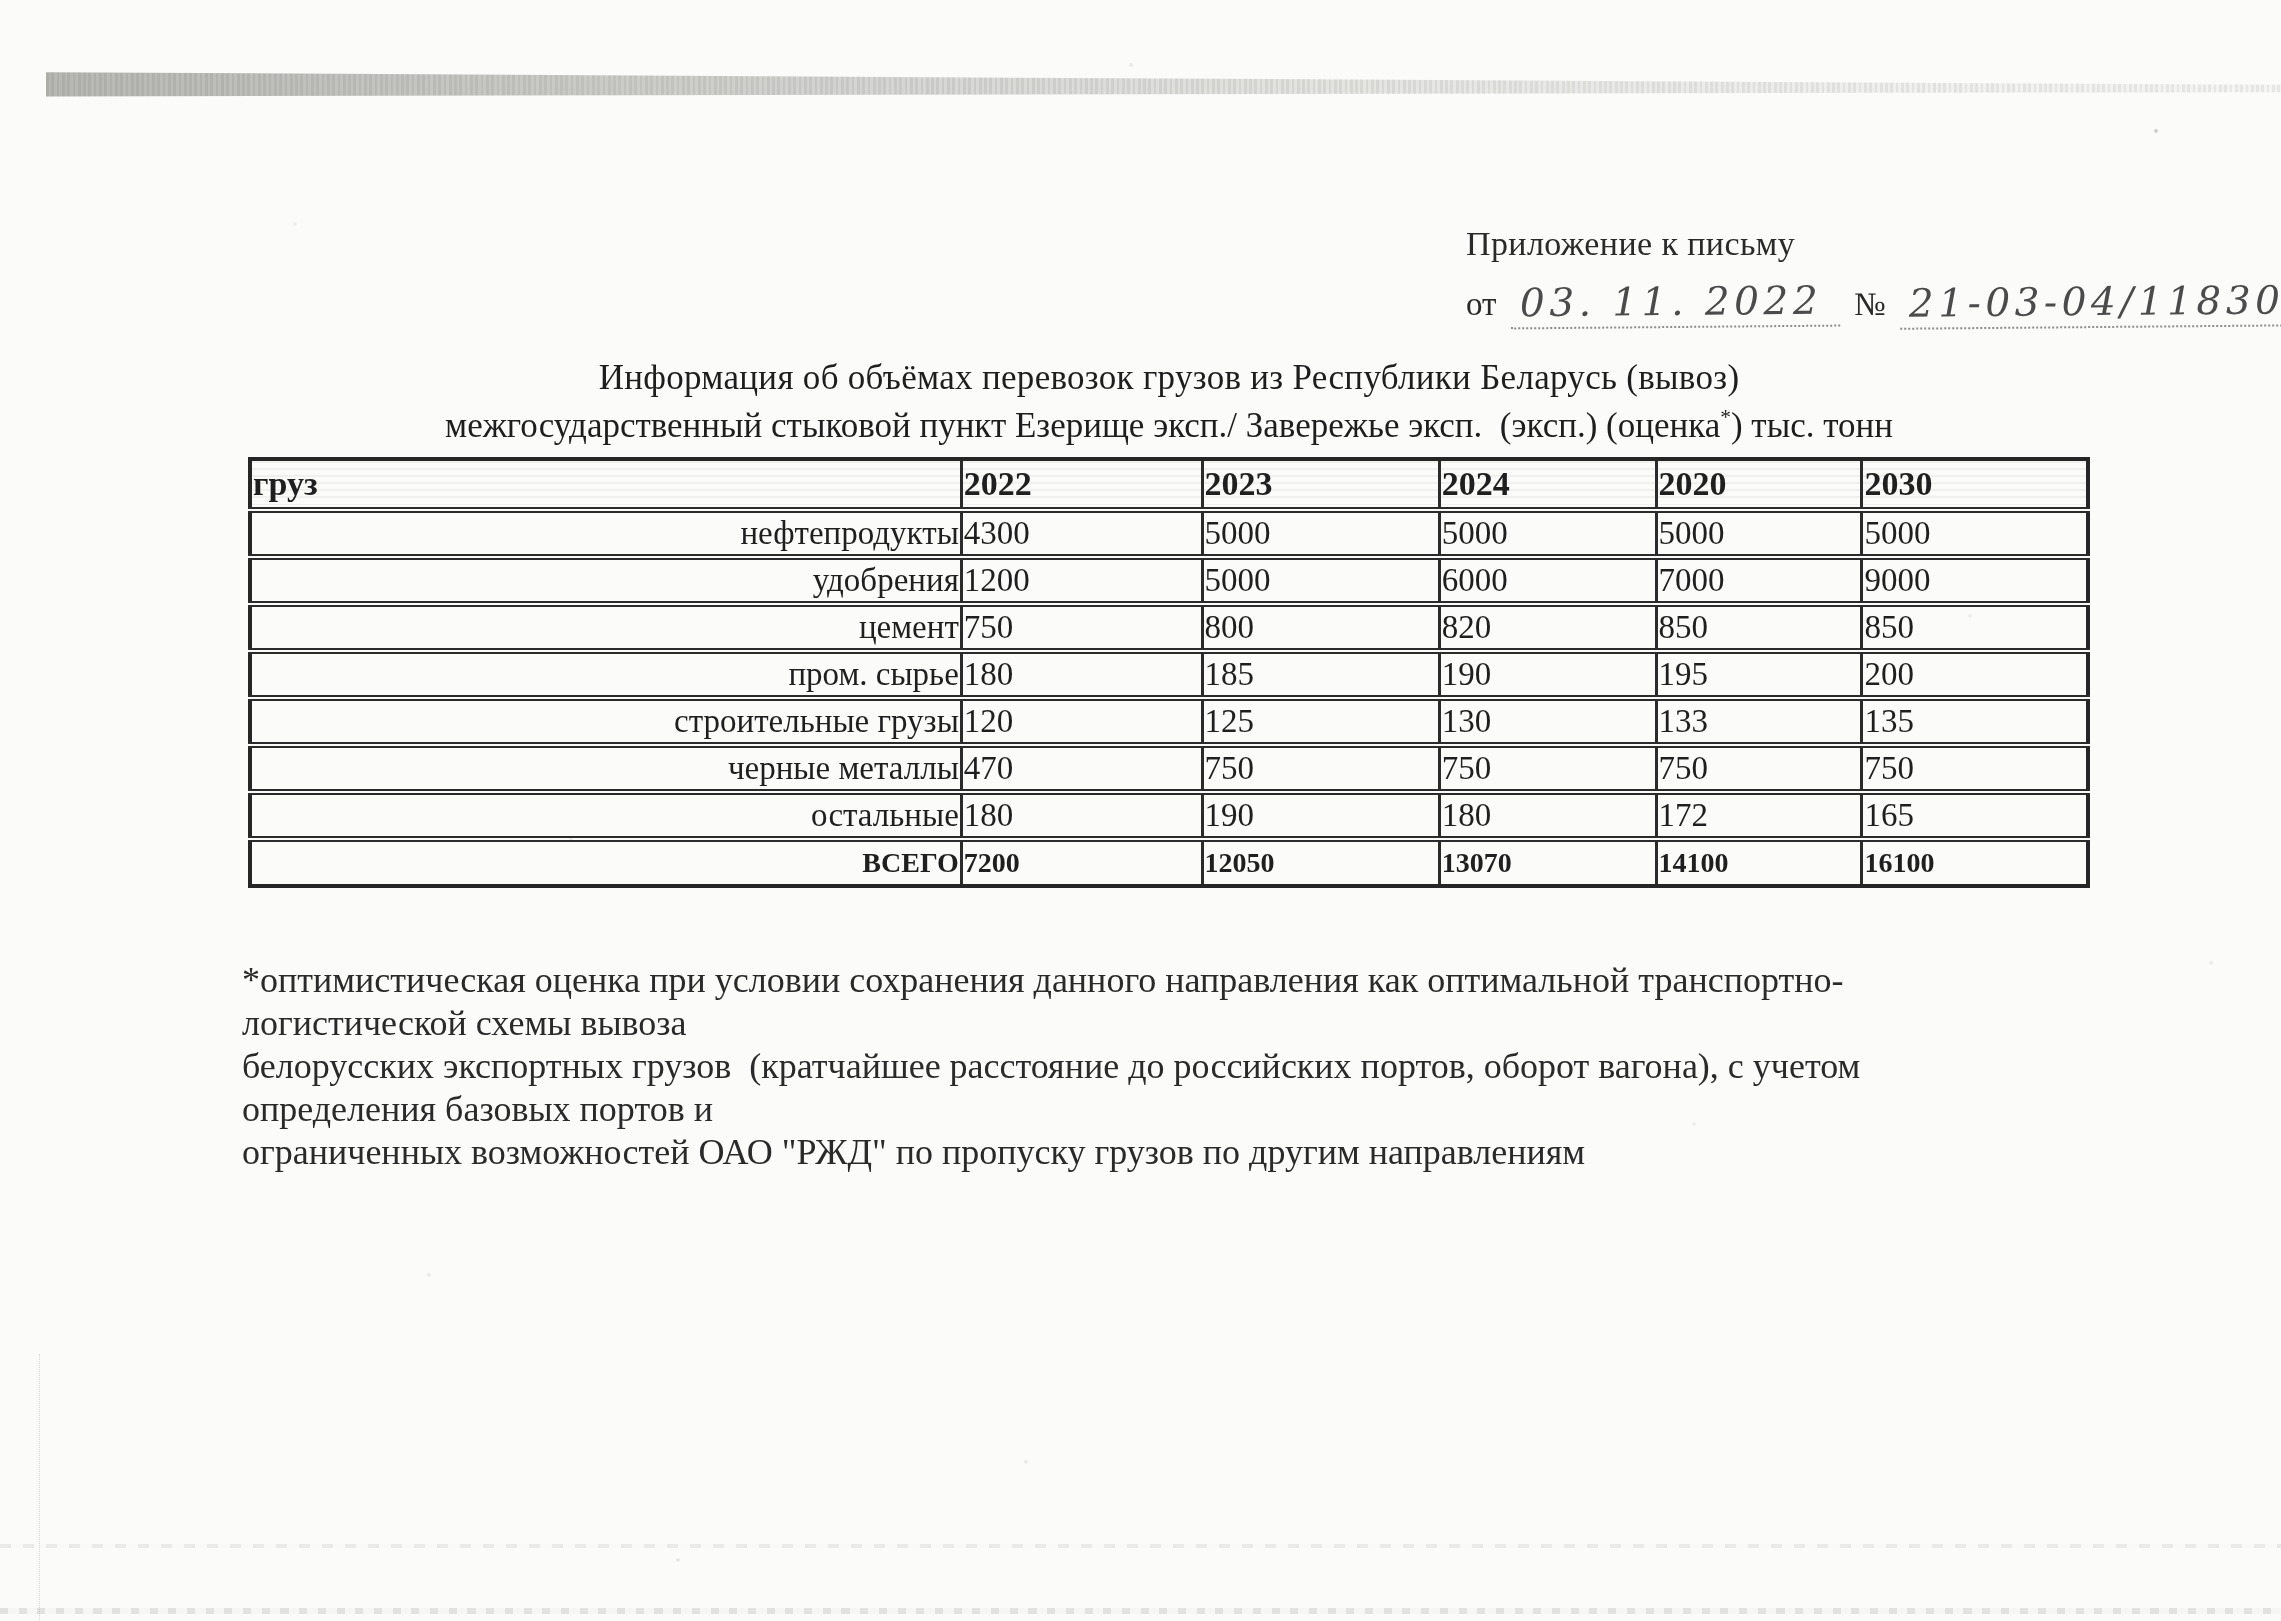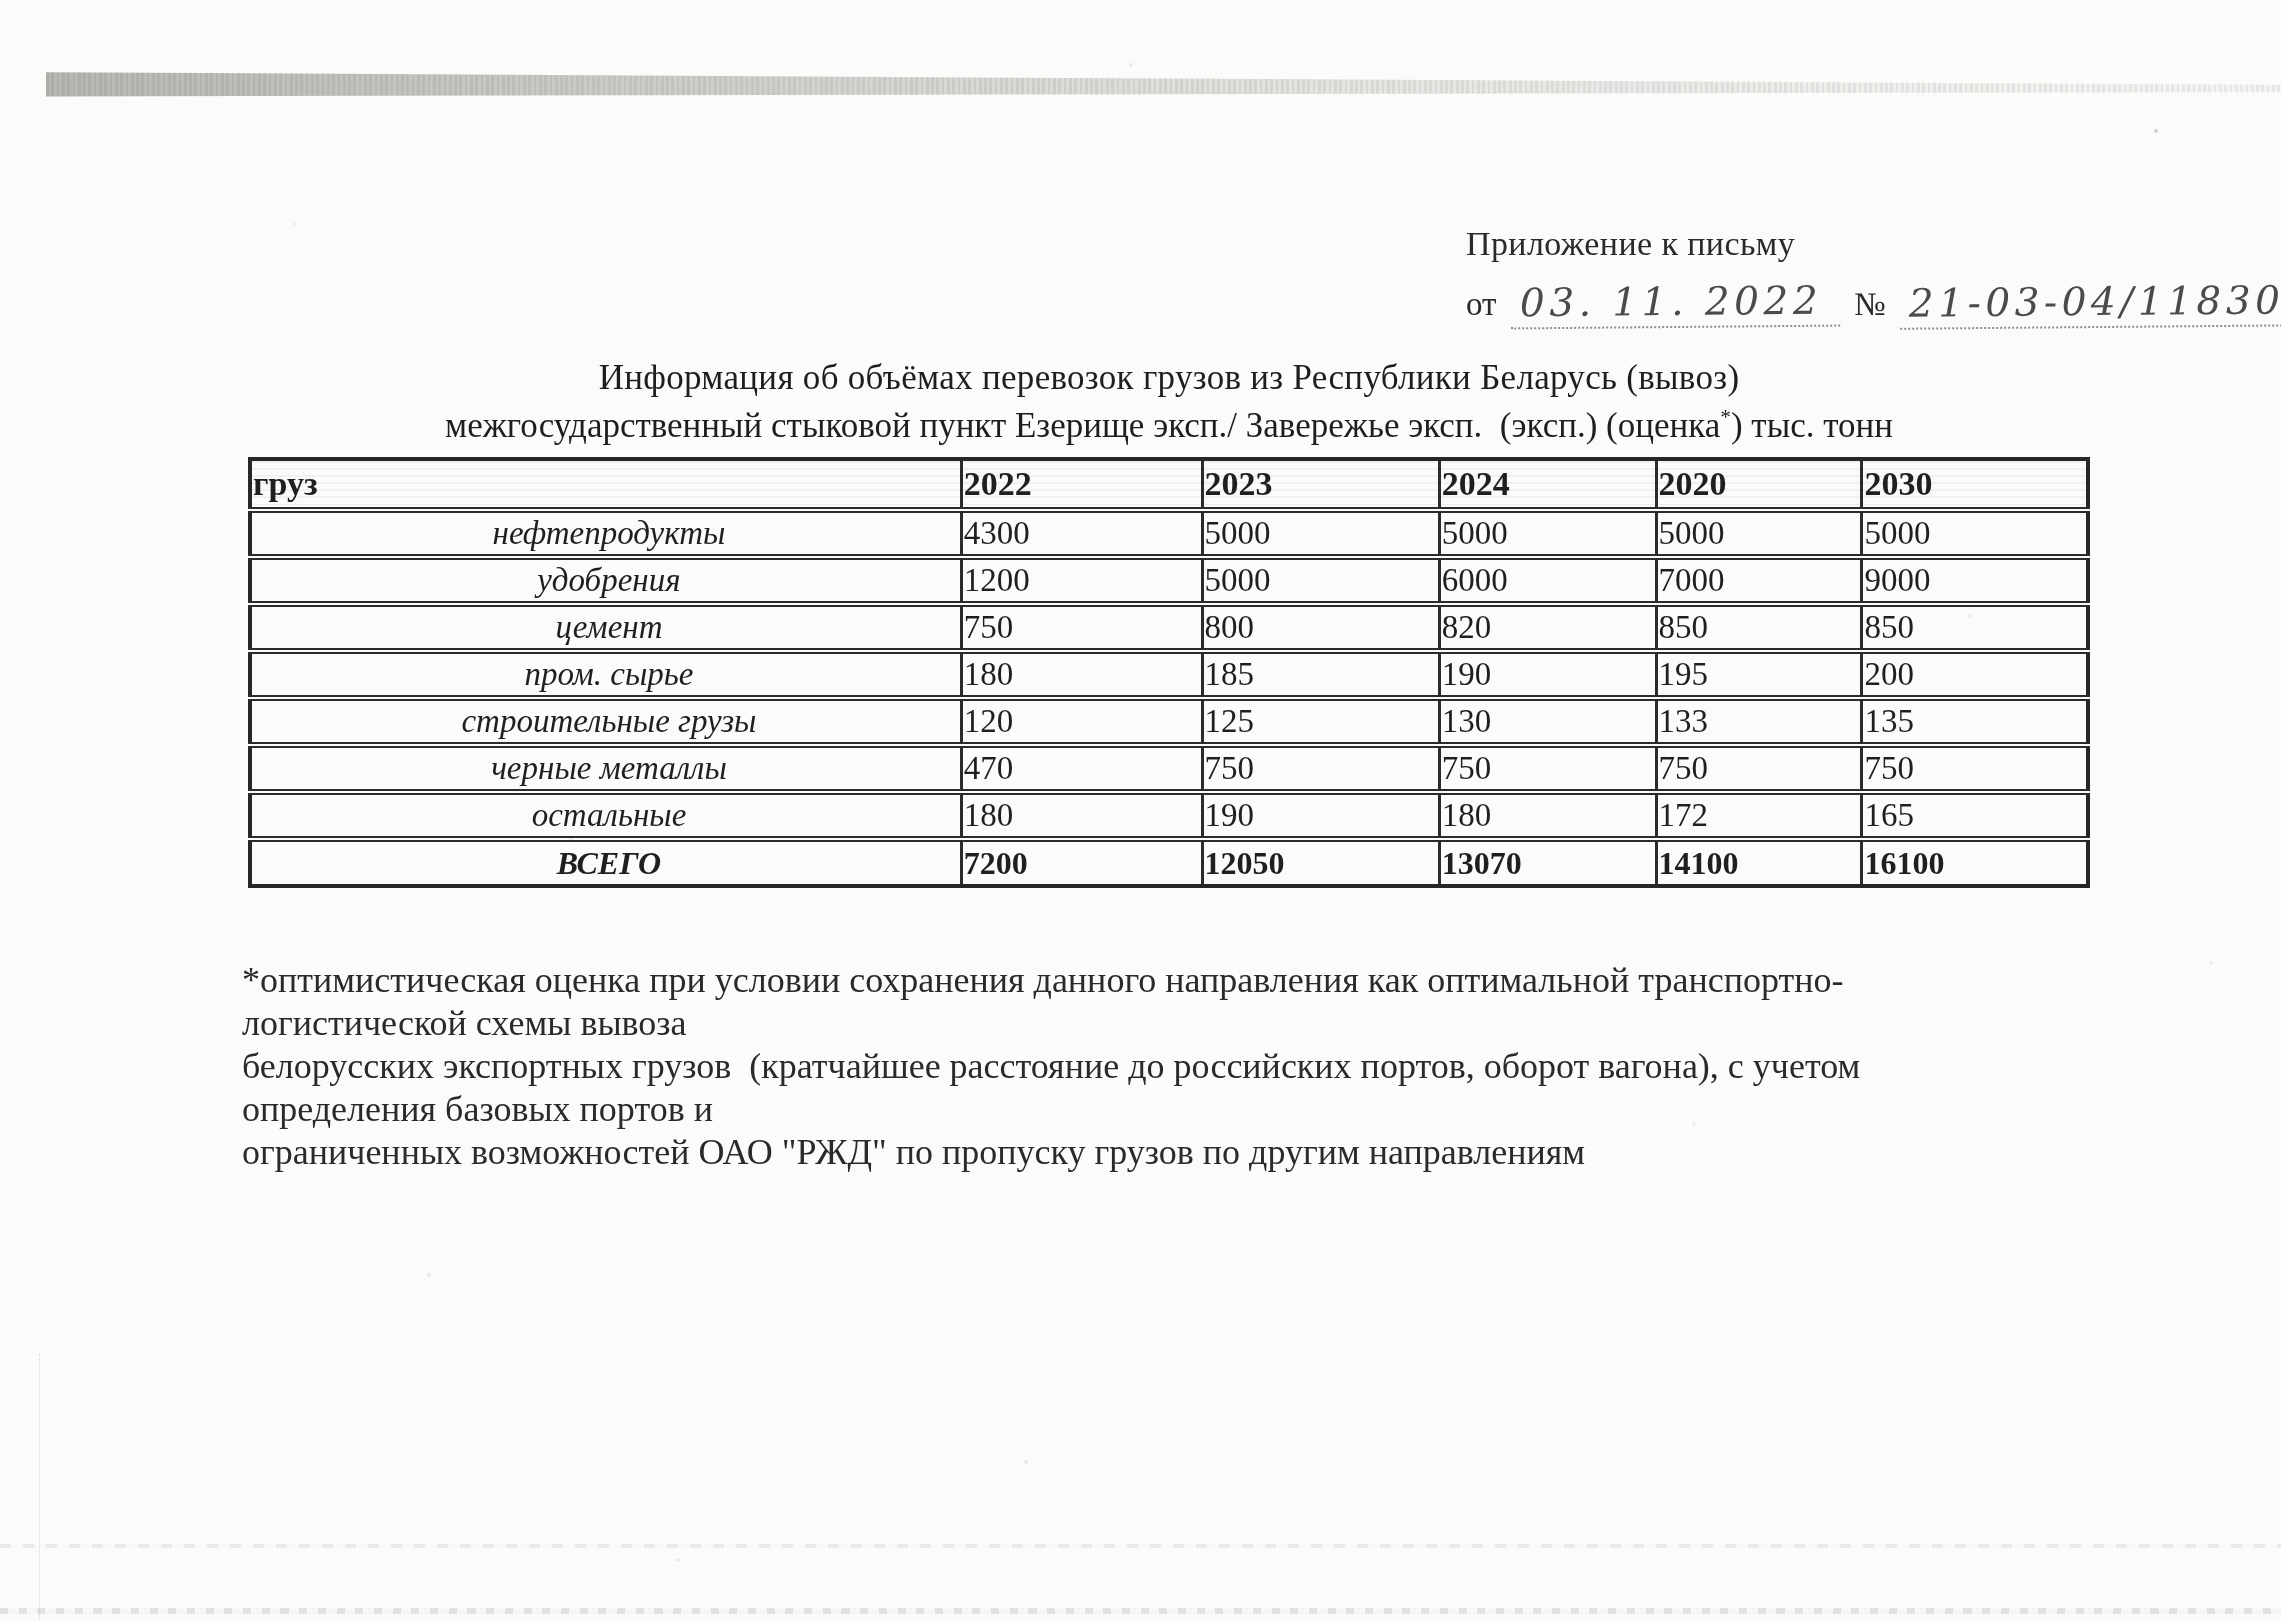--- a/index.html
+++ b/index.html
@@ -94,23 +94,23 @@
     height: 51px; text-align: left; font-weight: bold; font-size: 34px;
     background: repeating-linear-gradient(180deg, rgba(0,0,0,0.045) 0 1.8px, rgba(0,0,0,0) 1.8px 7.1px);
   }
   .main-table td {
     border: 3.6px solid #2b2b2b;
     border-top: 6.2px double #2b2b2b;
     height: 47px;
     vertical-align: middle;
     overflow: hidden;
   }
-  .main-table td.cell-label { text-align: center; padding-left: 7.1px; font-style: italic; }
+  .main-table td.cell-label { text-align: right; padding-left: 7.1px; }
   .main-table td.cell-num { text-align: left; padding-right: 8px; }
-  .main-table tr.total-row td { font-weight: bold; font-size: 32px; }
+  .main-table tr.total-row td { font-weight: bold; font-size: 28px; }
 
   
   .footnote {
     position: absolute; left: 242px; top: 959px; width: 1782px;
     font-size: 36px; line-height: 43px; color: #2a2a2a;
   }
   .footnote div { white-space: pre-wrap; }
 </style>
 </head>
 <body>

